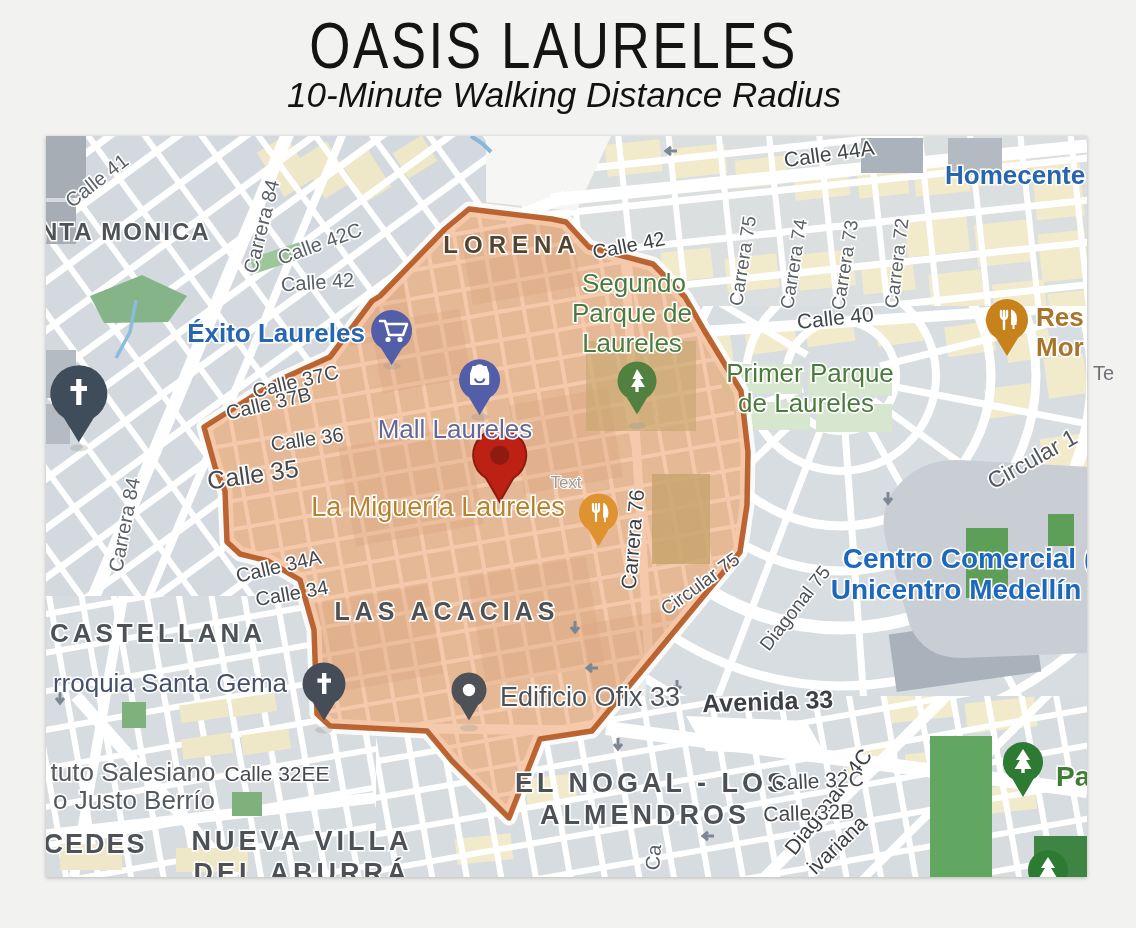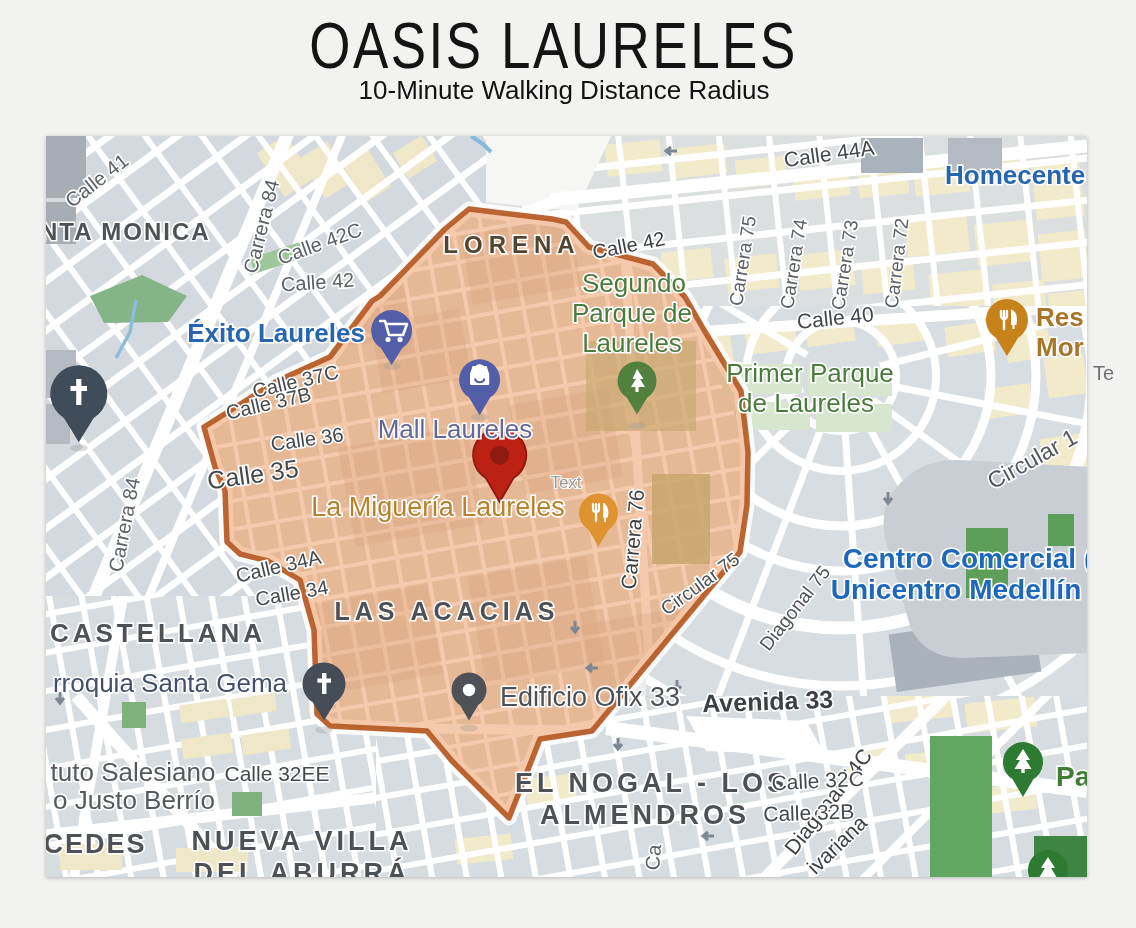--- a/index.html
+++ b/index.html
@@ -1,21 +1,21 @@
 <!DOCTYPE html>
 <html><head>
 <meta charset="utf-8">
 <style>
   html, body { margin: 0; padding: 0; }
   body { width: 1136px; height: 928px; background: #f2f2f0; position: relative;
           font-family: "Liberation Sans", sans-serif; overflow: hidden; }
   .title { transform: scaleY(1.24); transform-origin: 50% 0%; position: absolute; top: 7px; left: 0; width: 1107px; text-align: center;
            font-size: 53px; color: #141414; letter-spacing: 2.5px; }
   .subtitle { position: absolute; top: 75px; left: 0; width: 1128px; text-align: center;
-           font-size: 26px; color: #121212; }
+           font-size: 35px; color: #121212; font-style: italic; }
   .mapbox { position: absolute; left: 46px; top: 136px; width: 1041px; height: 741px; filter: blur(0.45px);
             box-shadow: 0 1px 4px rgba(0,0,0,0.25); background: #e9ebec; }
   .ghost { position: absolute; top: 95px; left: 302px; font-size: 14px; color: #e3e3df; margin-top: 44px; }
 </style>
 </head>
 <body>
 
 <div class="title">OASIS LAURELES</div>
 
 <div class="subtitle">10-Minute Walking Distance Radius</div>

